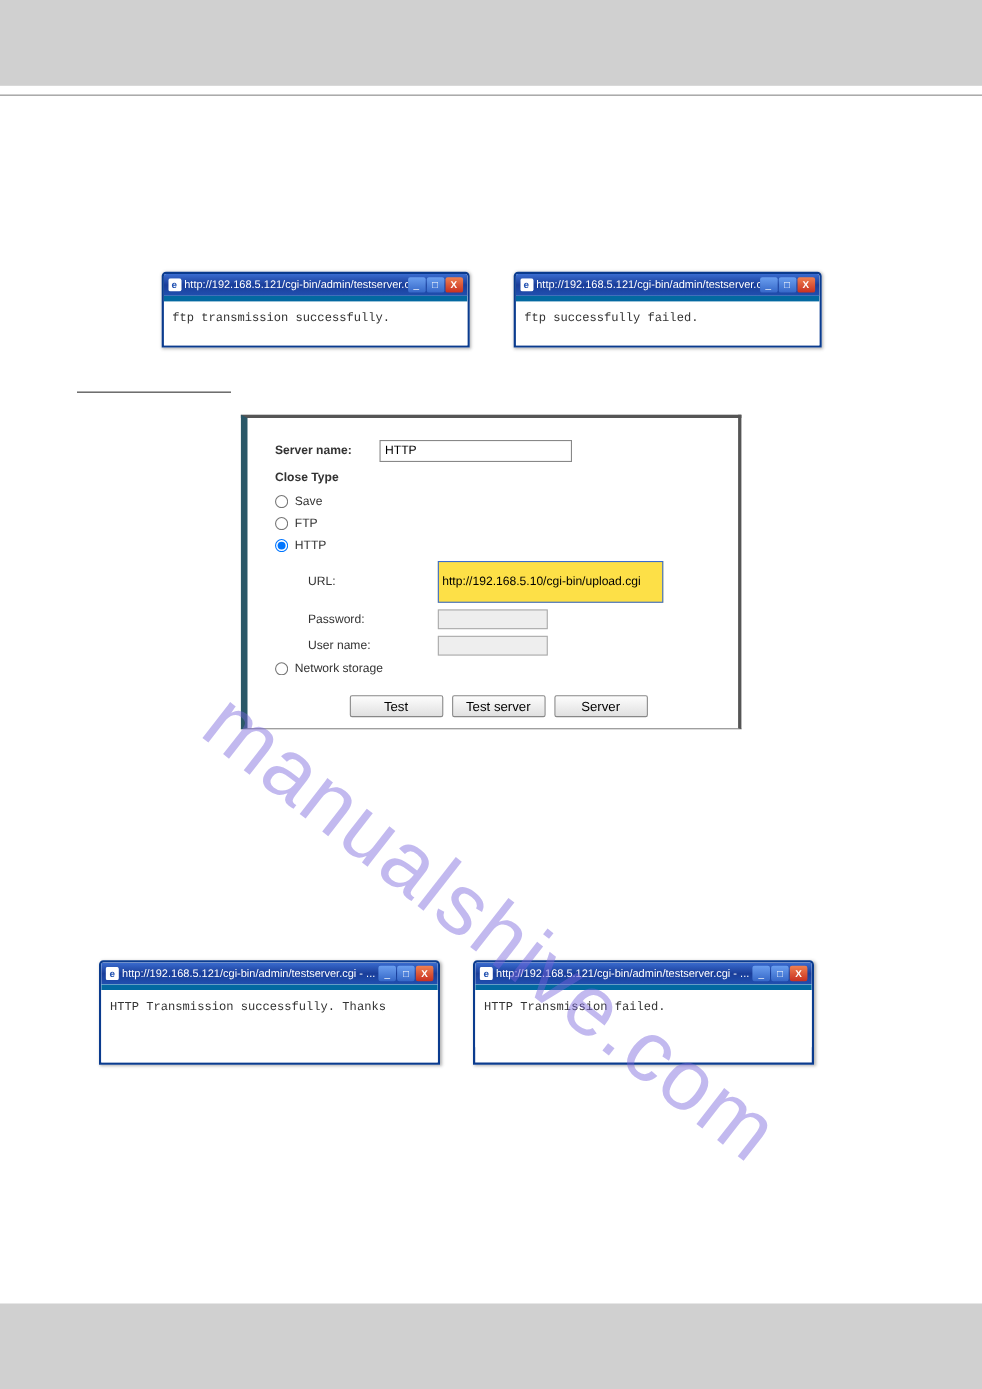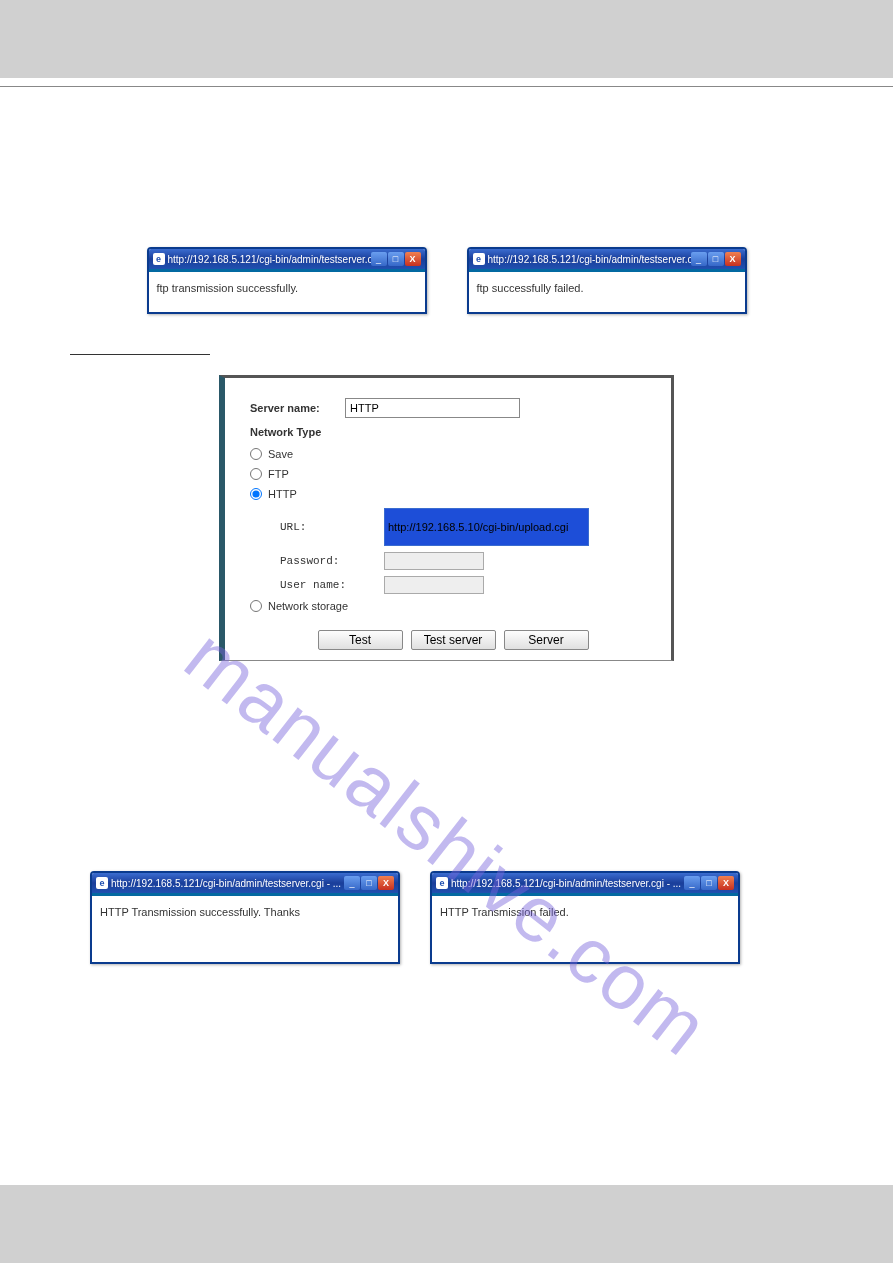--- a/index.html
+++ b/index.html
@@ -67,22 +67,22 @@
       border-radius: 2px;
     }
     .win-min { background: linear-gradient(to bottom, #6a9eef, #3668c8); }
     .win-max { background: linear-gradient(to bottom, #6a9eef, #3668c8); }
     .win-close { background: linear-gradient(to bottom, #f08050, #c83020); color: #fff; font-weight: bold; }
     .win-body {
       background: #fff;
       padding: 10px 8px 18px 8px;
       font-size: 11px;
       color: #333;
-      font-family: Liberation Sans, sans-serif;
-      border-top: 3px solid #0369a1;
+      font-family: Liberation Mono, monospace;
+      border-top: 5px solid #0369a1;
     }
     
     .underline-section {
       margin-left: 10px;
       margin-top: 40px;
       margin-bottom: 10px;
     }
     .underline-bar { width: 140px; height: 1px; background: #333; }
     
     .dialog-wrap { display: flex; justify-content: center; margin-top: 20px; }
@@ -103,27 +103,27 @@
       width: 175px; height: 20px;
       border: 1px solid #888;
       padding: 1px 4px;
       font-size: 11px;
     }
     .sd-section-title { font-weight: bold; margin-top: 6px; margin-bottom: 10px; }
     .sd-radio-row { display: flex; align-items: center; margin-bottom: 8px; gap: 6px; }
     .sd-radio { width: 12px; height: 12px; }
     .sd-sub { margin-left: 30px; }
     .sd-sub-row { display: flex; align-items: center; margin-bottom: 6px; }
-    .sd-sub-label { width: 104px; font-family: Liberation Mono, monospace; }
+    .sd-sub-label { width: 118px; }
     .sd-url-input {
       width: 205px; height: 31px;
       border: 1px solid #3a6cd0;
       padding: 18px 3px;
       font-size: 11px;
-      background: #1d4ed8;
+      background: #fde047;
     }
     .sd-grey-input {
       width: 100px; height: 18px;
       border: 1px solid #aaa;
       background: #eee;
     }
     .sd-buttons { display: flex; justify-content: center; gap: 8px; margin-top: 18px; }
     .sd-btn {
       width: 85px; height: 20px;
       font-size: 12px;
@@ -191,21 +191,21 @@
   <div class="underline-section">
     <div class="underline-bar"></div>
   </div>
 
   <div class="dialog-wrap">
     <div class="server-dialog">
       <div class="sd-row">
         <span class="sd-label-main">Server name:</span>
         <input class="sd-input-name" value="HTTP" style="">
       </div>
-      <div class="sd-section-title">Network Type</div>
+      <div class="sd-section-title">Close Type</div>
 
       <div class="sd-radio-row">
         <input type="radio" name="st" class="sd-radio" style="">
         <span>Save</span>
       </div>
       <div class="sd-radio-row">
         <input type="radio" name="st" class="sd-radio" style="">
         <span>FTP</span>
       </div>
       <div class="sd-radio-row">

